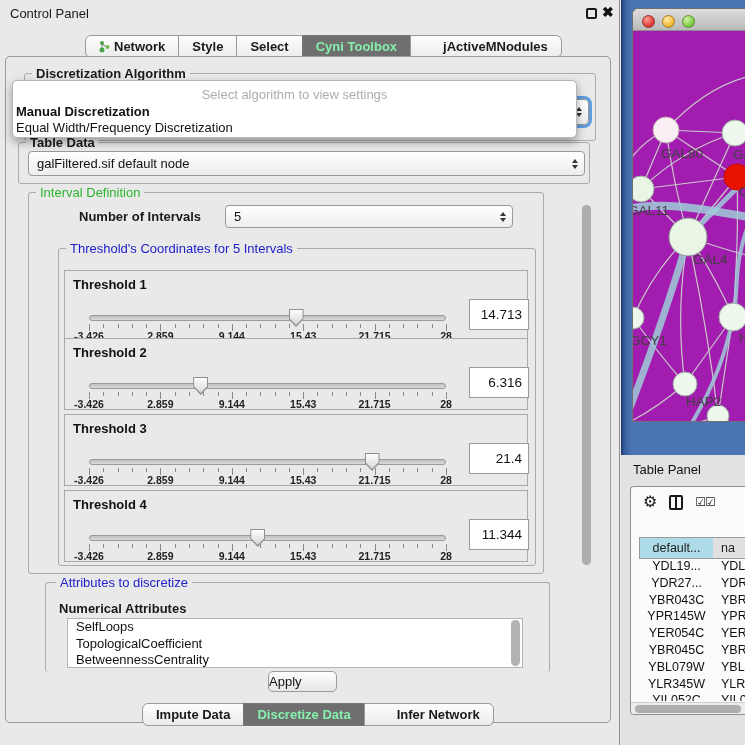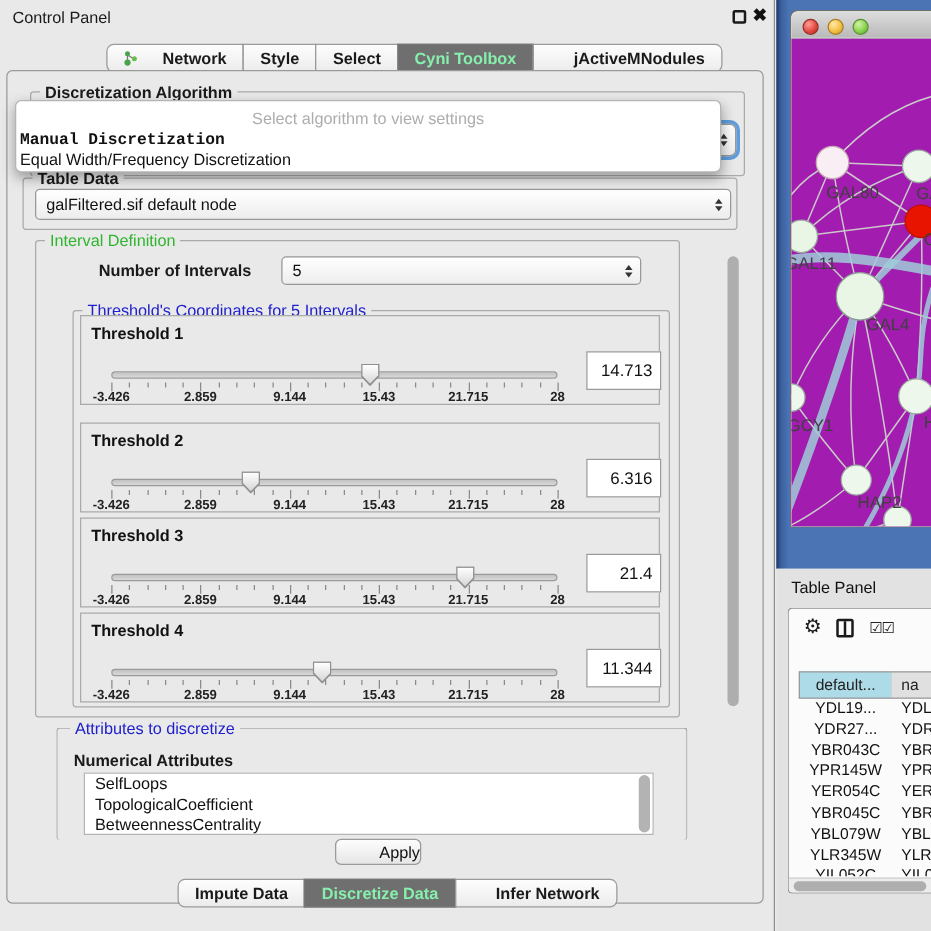--- a/index.html
+++ b/index.html
@@ -11,21 +11,21 @@
   #control-panel { position:absolute; left:0; top:0; width:620px; height:745px;
     background:#e9e9e9; border-right:1px solid #8f8f8f; }
   #cp-titlebar { position:absolute; left:0; top:0; width:620px; height:26px; }
   #cp-title { position:absolute; left:10px; top:6px; font-size:13px; color:#1a1a1a; }
   #float-btn { position:absolute; left:586px; top:8px; width:11px; height:11px;
     border:2px solid #1a1a1a; border-radius:2px; }
   #close-btn { position:absolute; left:602px; top:4px; font-size:14px; font-weight:bold; color:#111; }
 
   
   .tabrow { position:absolute; display:flex; }
-  .tab { display:inline-flex; align-items:center; gap:20px; padding:0 13px; height:23px;
+  .tab { display:inline-flex; align-items:center; gap:4px; padding:0 13px; height:23px;
     border:1px solid #9a9a9a; margin-left:-1px; background:linear-gradient(#fdfdfd,#ececec);
     font-size:13px; font-weight:bold; color:#1a1a1a; white-space:nowrap; }
   .tab:first-child { border-radius:6px 0 0 6px; }
   .tab:last-child { border-radius:0 6px 6px 0;padding-left:32px; }
   .tab.active { background:#6f6f6f; color:#86efac; border-color:#777; }
   #top-tabs { left:86px; top:35px; }
   #bottom-tabs { left:143px; top:703px; z-index:8; }
 
   
   #main-panel { position:absolute; left:5px; top:56px; width:606px; height:667px;
@@ -51,21 +51,21 @@
   #algo-combo { left:28px; top:99px; width:561px; height:26px; border-radius:5px;
     box-shadow:0 0 0 3px #5f9ddc; z-index:1; }
 
   
   #algo-popup { position:absolute; left:12px; top:80px; width:565px; height:58px;
     background:#fff; border:1px solid #b5b5b5; border-radius:5px;
     box-shadow:0 4px 10px rgba(0,0,0,.35); z-index:5; }
   #popup-prompt { position:absolute; left:0; top:6px; width:100%; text-align:center;
     font-size:13px; color:#adadad; }
   .popup-item { position:absolute; left:3px; font-size:13px; color:#111; }
-  #popup-item-0 { top:23px; font-weight:bold;font-family:Liberation Mono, monospace; }
+  #popup-item-0 { top:23px; font-weight:bold; }
   #popup-item-1 { top:39px; }
 
   
   .threshold-box { position:absolute; left:64px; width:464px; height:72px;
     border:1px solid #aaa; background:#e9e9e9; }
   .th-label { position:absolute; left:8px; top:6px; font-size:13px; font-weight:bold; color:#111; }
   .track { position:absolute; left:24px; top:44px; width:357px; height:6px;
     border:1px solid #9a9a9a; border-radius:3px; background:linear-gradient(#c2c2c2,#d9d9d9); }
   .thumb { position:absolute; top:-7px; width:15px; height:18px;
     clip-path:polygon(0 0,100% 0,100% 55%,50% 100%,0 55%); background:#8f8f8f; }
@@ -87,21 +87,21 @@
   #attr-list { position:absolute; left:67px; top:618px; width:456px; height:50px;
     background:#fff; border:1px solid #b5b5b5; overflow:hidden; font-size:13px; color:#111; }
   #attr-list div { padding:0 0 0 8px; line-height:16.5px; white-space:nowrap; }
   #attr-scroll { position:absolute; left:511px; top:620px; width:9px; height:46px;
     background:#b3b3b3; border-radius:5px; }
   #main-scroll { position:absolute; left:582px; top:205px; width:9px; height:360px;
     background:#aeaeae; border-radius:5px; }
 
   #apply-btn { position:absolute; left:268px; top:671px; width:69px; height:21px;
     border:1px solid #9a9a9a; border-radius:5px; background:linear-gradient(#fdfdfd,#e6e6e6);
-    font-size:13px; color:#111; display:flex; align-items:center; justify-content:flex-end; }
+    font-size:13px; color:#111; display:flex; align-items:center; justify-content:flex-start; }
 
   
   #desktop { position:absolute; left:621px; top:0; width:124px; height:455px;
     background:linear-gradient(90deg,#1e3a6e 0,#3a5f9e 4px,#4a74b4 10px,#4a74b4 100%); }
   #net-window { position:absolute; left:632px; top:8px; width:113px; height:414px;
     border:1px solid #6f6f6f; border-right:none; border-radius:6px 0 0 0; background:#fff; overflow:hidden; }
   #net-titlebar { position:absolute; left:0; top:0; width:113px; height:22px;
     background:linear-gradient(#dedede,#b9b9b9); border-bottom:1px solid #8d8d8d; border-radius:6px 0 0 0; }
   .light { position:absolute; top:6px; width:13px; height:13px; border-radius:50%; }
   #light-red { left:9px; background:radial-gradient(circle at 35% 30%, #ff9f96, #e0443c 60%, #a6271f);
@@ -210,21 +210,21 @@
     <span>5</span>
     <span class="spin">
         <i class="up"></i>
         <i class="down"></i>
       </span>
   </div>
 
   <div class="groupbox" style="left:58px; top:248px; width:478px; height:318px;"></div>
   <span class="grouptitle gt-blue" style="left:66px; top:241px;">Threshold's Coordinates for 5 Intervals</span>
   <div id="thresholds-container">
-      <div class="threshold-box" style="top: 252px;">
+      <div class="threshold-box" style="top: 270px;">
         <div class="th-label">Threshold 1</div>
         <div class="track">
           <div class="thumb" style="left: 198.559px;"></div>
         </div>
         <div class="ticks">
           <span class="major" style="left: 0%;"></span>
           <span class="minor" style="left: 4%;"></span>
           <span class="minor" style="left: 8%;"></span>
           <span class="minor" style="left: 12%;"></span>
           <span class="minor" style="left: 16%;"></span>

